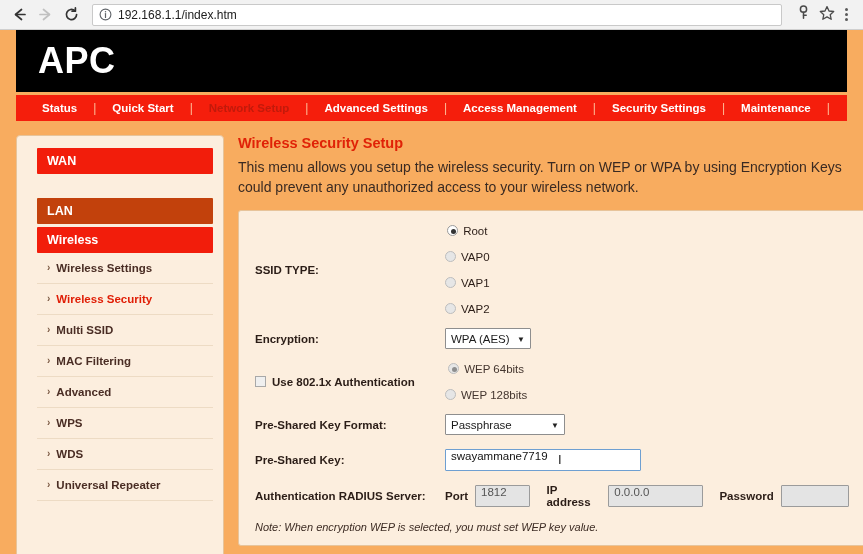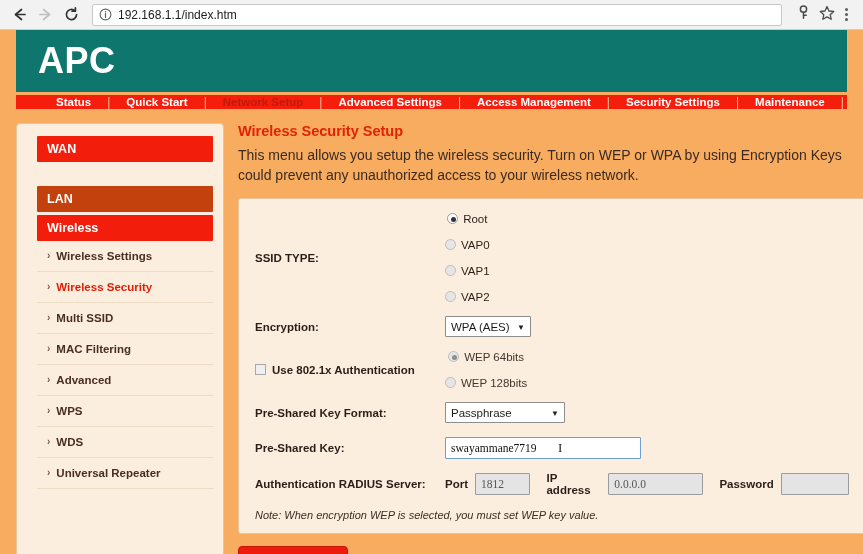--- a/index.html
+++ b/index.html
@@ -59,40 +59,40 @@
 
   
   .page {
     position: relative;
     width: 863px;
     height: 524px;
     background: #f8ac5f;
     padding: 0 16px 0 16px;
   }
   .masthead {
-    background: #0f766e;
+    background: #000000;
     height: 62px;
     display: flex;
     align-items: center;
     padding-left: 22px;
   }
   .brand {
     color: #ffffff;
     font-size: 36px;
     font-weight: bold;
     letter-spacing: 0.5px;
     line-height: 1;
   }
   .navbar {
     background: #f51e0c;
-    height: 14px;
+    height: 26px;
     margin-top: 3px;
     display: flex;
     align-items: center;
-    padding-left: 24px;
+    padding-left: 10px;
   }
   .navbar .tab {
     color: #ffffff;
     font-size: 11.5px;
     font-weight: bold;
     padding: 0 16px;
     white-space: nowrap;
   }
   .navbar .tab.active { color: #c21a0b; }
   .navbar .sep {
@@ -241,23 +241,22 @@
   .sel.w-keyformat { width: 120px; }
 
   .txt {
     background: #ffffff;
     border: 1px solid #6e9fd1;
     height: 22px;
     font-size: 11.5px;
     color: #111111;
     padding: 0 5px;
     display: inline-flex;
-    align-items: center;
+    align-items: flex-start;
     border-radius: 1px;
-    font-family: Liberation Serif, serif;
   }
   .txt.psk { width: 196px; position: relative; }
   .ibeam {
     position: absolute;
     left: 112px; top: 3px;
     color: #1b1b1b;
     font-size: 13px;
     line-height: 1;
     pointer-events: none;
   }

